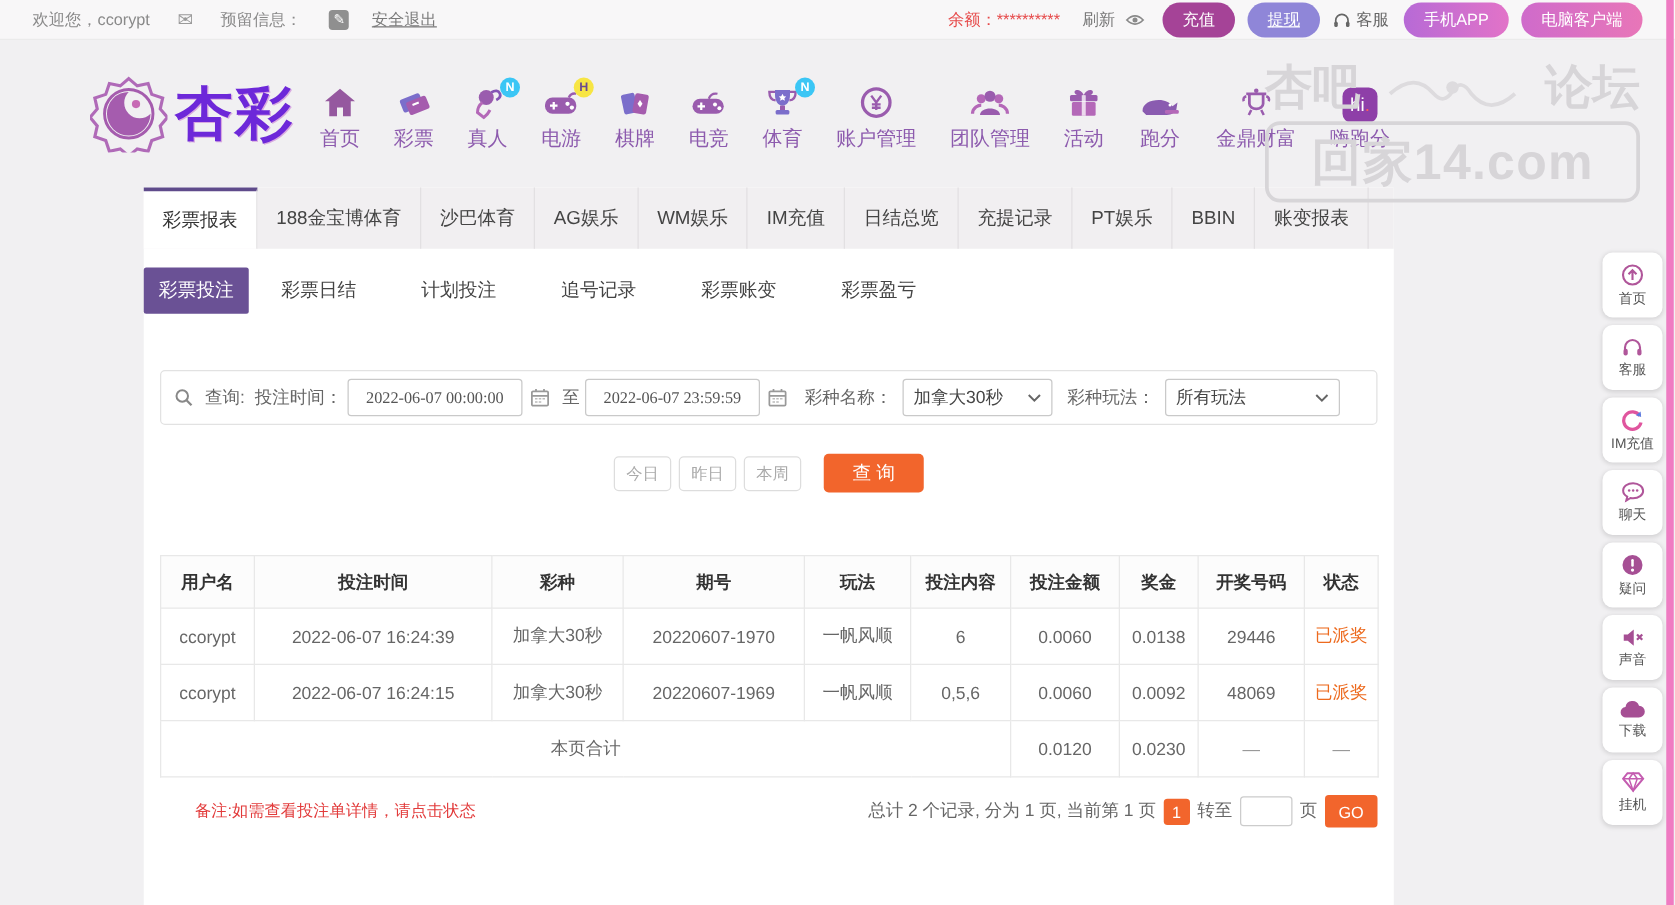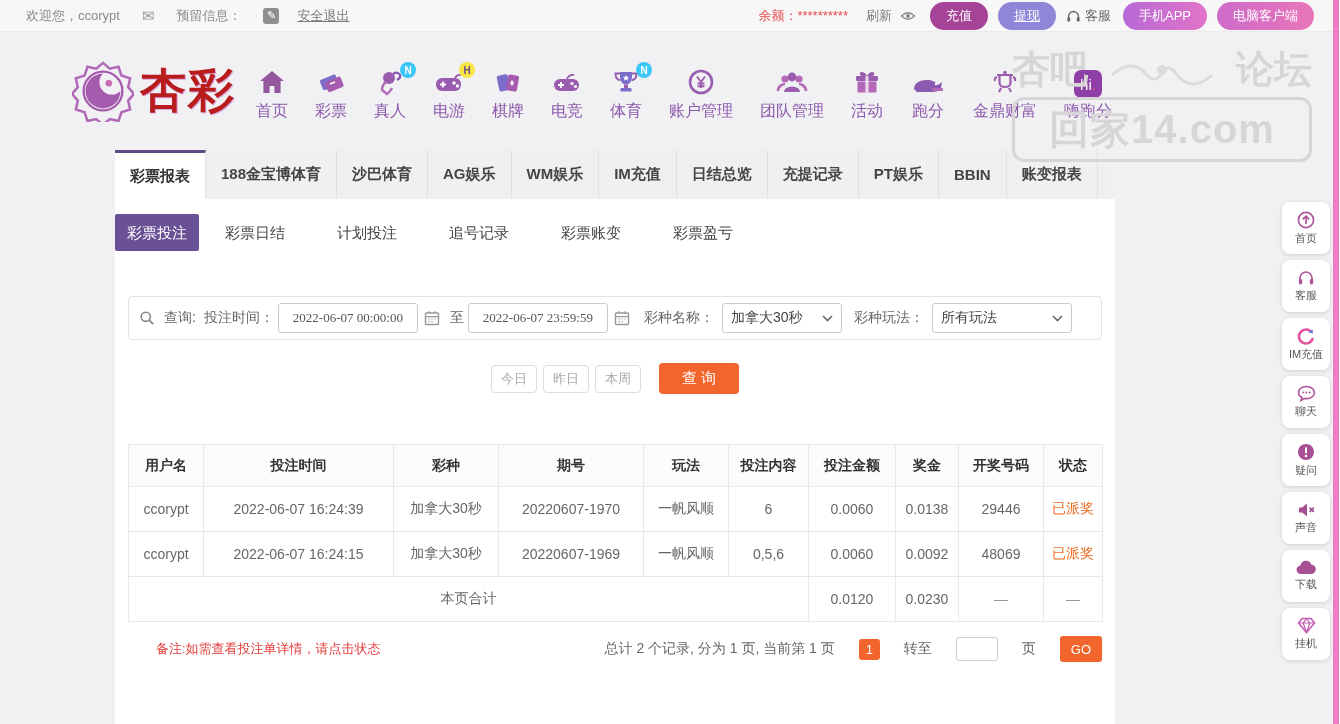--- a/index.html
+++ b/index.html
@@ -28,21 +28,21 @@
     margin-right:10px; cursor:pointer; white-space:nowrap; }
   .btn-recharge { background:#a54397; }
   .btn-withdraw { background:#8f86d8;text-decoration:underline; }
   .btn-app { background:linear-gradient(90deg,#b76ad6,#e273c8); }
   .btn-pc { background:linear-gradient(90deg,#cf6bcb,#e876b8); }
   .svc { display:flex; align-items:center; color:#666; margin-right:12px; cursor:pointer; }
   .svc svg { margin-right:4px; }
   
   .header { height:118px; display:flex; align-items:center; padding-left:72px; position:relative; }
   .logo { display:flex; align-items:center; margin-right:20px; cursor:pointer; }
-  .logo-title { font-size:46px; font-weight:bold; color:#b91c1c; margin-left:6px;
+  .logo-title { font-size:46px; font-weight:bold; color:#6d28d9; margin-left:6px;
     text-shadow:1px 1px 0 #d8a9e0; letter-spacing:2px; }
   .mainnav { display:flex; align-items:flex-start; gap:27px; margin-top:6px; }
   .nav-item { display:flex; flex-direction:column; align-items:center; cursor:pointer; position:relative; }
   .nav-item .nico { height:32px; display:flex; align-items:flex-end; }
   .nav-item .nlabel { font-size:16px; color:#8d5bae; margin-top:3px; white-space:nowrap; }
   .badge { position:absolute; top:-4px; right:-10px; width:16px; height:16px; border-radius:50%;
     font-size:10px; font-weight:bold; display:flex; align-items:center; justify-content:center; }
   .badge-n { background:#3bc6f5; color:#fff; }
   .badge-h { background:#f7e544; color:#6b4a8f; }
   .hi-sq { width:28px; height:28px; background:#8e3fa8; border-radius:7px; color:#fff;
@@ -52,21 +52,21 @@
   .watermark { position:absolute; right:28px; top:44px; width:300px; text-align:center;
     color:#d7d5d8; pointer-events:none; z-index:6; }
   .wm-row1 { display:flex; justify-content:space-between; align-items:center; font-size:38px; font-weight:bold; }
   .wm-box { margin-top:2px; border:3px solid #d7d5d8; border-radius:12px; font-size:40px;
     font-weight:bold; padding:2px 6px; letter-spacing:1px; }
   
   .panel { position:absolute; left:115px; top:150px; width:1000px; bottom:0; background:#fff; }
   .tabrow { display:flex; height:49px; background:#f1eff1; }
   .tabrow.second { border-top:1px solid #faf9fa; }
   .tab { display:flex; align-items:center; padding:16px 15px; font-size:15px; color:#444;
-    border-right:1px solid #e2e0e2; cursor:pointer; white-space:nowrap;font-weight:bold; }
+    border-right:1px solid #e2e0e2; cursor:pointer; white-space:nowrap; }
   .tab.active { background:#fff; border-top:3px solid #5f4b8b; color:#333; }
   .subtabs { display:flex; align-items:center; margin-top:15px; height:37px; }
   .subtab { padding:0 26px; line-height:37px; font-size:15px; color:#444; cursor:pointer; white-space:nowrap; }
   .subtab.active { background:#6a5195; color:#fff; border-radius:2px; padding:0 12px; }
   
   .searchbox { margin:45px 13px 0 13px; height:44px; border:1px solid #e2e2e2; border-radius:4px;
     background:#fff; display:flex; align-items:center; padding:0 10px; font-size:14px; color:#666; }
   .searchbox .lbl { margin:0 4px; white-space:nowrap; }
   .dateinput { width:140px; height:30px; border:1px solid #c9c9c9; border-radius:3px;
     font-size:13px; color:#555; text-align:center; font-family:Liberation Serif, serif; }
@@ -85,21 +85,21 @@
   
   .report { margin:50px 13px 0 13px; border-collapse:collapse; width:974px; table-layout:fixed; }
   .report th, .report td { border:1px solid #e8e8e8; text-align:center; font-size:14px; }
   .report th { height:42px; color:#333; font-weight:bold; background:#fcfcfc; }
   .report td { height:45px; color:#666; }
   .report td.status { color:#ed6a1e; cursor:pointer; }
   .report td.dash { color:#999; }
   
   .bottomrow { margin:14px 13px 0 13px; display:flex; align-items:center; font-size:13px; }
   .note { color:#e23b3b;margin-left:28px; }
-  .pager { margin-left:auto; display:flex; align-items:center; gap:24px; font-size:14px; color:#666;justify-content:center; }
+  .pager { margin-left:auto; display:flex; align-items:center; gap:6px; font-size:14px; color:#666;justify-content:center; }
   .pg-cur { width:21px; height:21px; background:#f2652c; color:#fff; border-radius:3px;
     display:flex; align-items:center; justify-content:center; font-size:13px; cursor:pointer; }
   .pg-input { width:42px; height:24px; border:1px solid #ccc; border-radius:3px; }
   .pg-go { background:#f2652c; color:#fff; border:none; border-radius:3px; height:26px;
     padding:0 11px; font-size:13px; cursor:pointer; font-family:"Liberation Sans",sans-serif; }
   
   .sidefloat { position:absolute; right:10px; top:202px; width:48px; display:flex;
     flex-direction:column; gap:6px; z-index:7; }
   .scard { background:#fff; border-radius:8px; box-shadow:0 1px 4px rgba(0,0,0,.14);
     height:52px; display:flex; flex-direction:column; align-items:center; justify-content:center;

